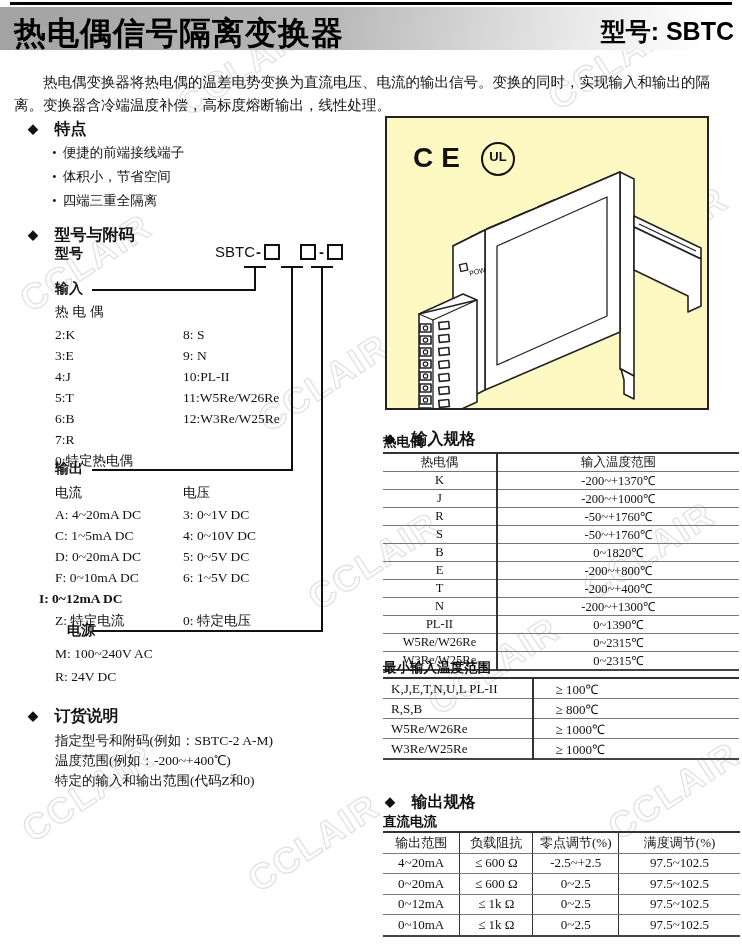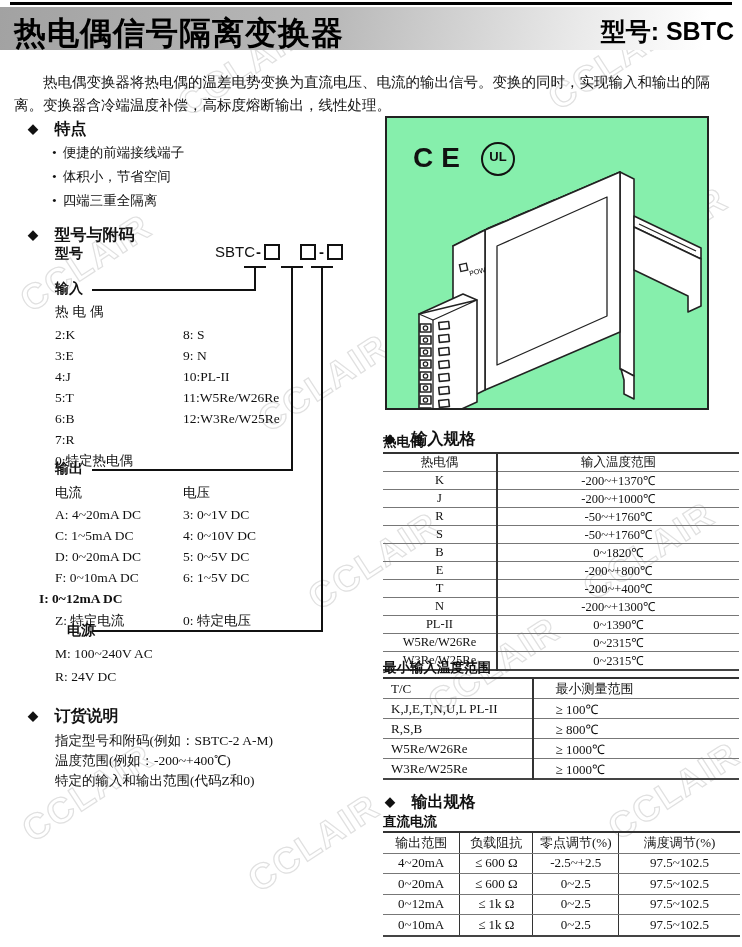--- a/index.html
+++ b/index.html
@@ -31,21 +31,21 @@
            font-weight:bold;font-size:14px;white-space:nowrap;}
   
   .code-row{position:absolute;left:215px;top:243px;z-index:2;display:flex;align-items:center;
             font-family:"Liberation Sans",sans-serif;font-size:15px;font-weight:500;}
   .codebox{display:inline-block;width:12px;height:12px;border:2px solid #111;margin:0 2px;}
   .gap14{display:inline-block;width:16px;}
   .dash{margin:0 1px;font-weight:bold;}
   .hline,.vline,.tick{position:absolute;background:#111;z-index:2;}
   
   .imgbox{position:absolute;left:385px;top:116px;width:320px;height:290px;border:2px solid #222;
-          background:#86efac;z-index:2;}
+          background:#fef9c3;z-index:2;}
   .ce{position:absolute;left:26px;top:24px;font-family:"Liberation Sans",sans-serif;
       font-weight:bold;font-size:28px;letter-spacing:8px;z-index:3;}
   .ulmark{position:absolute;left:94px;top:24px;width:30px;height:30px;border:2.5px solid #111;
           border-radius:50%;z-index:3;}
   .ulmark span{position:absolute;left:0;top:5px;width:100%;text-align:center;
                font-family:"Liberation Sans",sans-serif;font-weight:bold;font-size:13px;}
   
   .twrap{position:absolute;z-index:2;}
   table{border-collapse:collapse;width:100%;table-layout:fixed;}
   .t1{border-top:2px solid #333;border-bottom:2px solid #444;}
@@ -311,24 +311,20 @@
   </div>
 
   <div class="sub" style="left:383px;top:659px;">最小输入温度范围</div>
   <div class="twrap" style="left:383px;top:677px;width:356px;">
     <table class="t2">
       <colgroup>
           <col style="width:42%">
           <col style="width:58%">
         </colgroup>
       <tbody>
-          <tr>
-            <td>T/C</td>
-            <td class="c2">最小测量范围</td>
-          </tr>
       <tr>
             <td>K,J,E,T,N,U,L PL-II</td>
             <td class="c2">≥ 100℃</td>
           </tr>
       <tr>
             <td>R,S,B</td>
             <td class="c2">≥ 800℃</td>
           </tr>
       <tr>
             <td>W5Re/W26Re</td>

